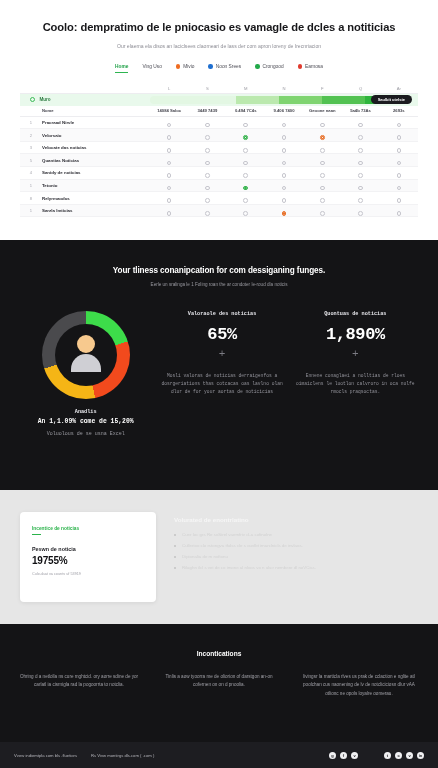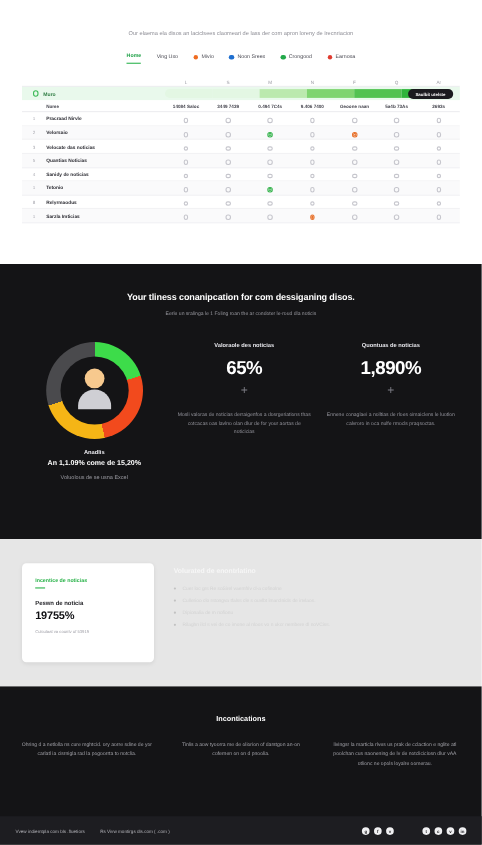--- a/index.html
+++ b/index.html
@@ -138,21 +138,21 @@
     text-align: center; color: #ffffff;
     font-size: 8.2px; font-weight: bold; letter-spacing: -0.1px;
   }
   .dark-sub {
     text-align: center; color: #98989f;
     font-size: 4.6px; margin-top: 7px;
   }
   .stats {
     display: flex; margin-top: 24px; align-items: flex-start;
   }
-  .stat-col { flex: 1; text-align: center; padding: 0 6px; }
+  .stat-col { flex: 1; text-align: center; padding: 0 6px; font-family: Liberation Mono, monospace; }
   .stat-col.donutcol { flex: 1.05; }
 
   .donut {
     width: 88px; height: 88px; margin: 0 auto;
     border-radius: 50%;
     background: conic-gradient(
       #3ddc4a 0deg 72deg,
       #f24a1d 72deg 168deg,
       #f5b516 168deg 252deg,
       #4a4a4d 252deg 360deg
@@ -182,21 +182,21 @@
 
   
   .grey {
     background: #e6e6e6;
     height: 134px;
     padding: 22px 20px;
     display: flex;
     gap: 18px;
   }
   .card {
-    width: 120px; flex: none;
+    width: 136px; flex: none;
     background: #ffffff;
     border-radius: 4px;
     padding: 14px 12px;
     box-shadow: 0 1px 4px rgba(0,0,0,0.08);
   }
   .card-kicker { color: #2bb34b; font-size: 4.8px; font-weight: bold; }
   .card-rule { width: 9px; height: 1.2px; background: #2bb34b; margin-top: 3px; }
   .card-label { color: #1f1f24; font-size: 5.4px; font-weight: bold; margin-top: 11px; }
   .card-value { color: #0f0f12; font-size: 10px; font-weight: bold; margin-top: 3px; letter-spacing: -0.2px; }
   .card-note { color: #a0a0a8; font-size: 3.8px; margin-top: 6px; }
@@ -240,20 +240,21 @@
     display: flex; align-items: center; justify-content: center;
   }
   .soc.ghost { background: transparent; color: #6e6e76; }
 </style>
 </head>
 <body>
 
 <div class="page">
 
   <section class="hero">
+    <h1 class="hero-title">Coolo: dempratimo de le pniocasio es vamagle de dcles a notiticias</h1>
     <p class="hero-sub">Our elaema ela disos an laciclsees claomeari de lass der com apron loreny de Irecnriacion</p>
 
     <nav class="tabs" id="tabs">
         <div class="tab active">
           <span>Home</span>
         </div>
         <div class="tab">
           <span>Ving Uso</span>
         </div>
         <div class="tab">
@@ -402,21 +403,21 @@
             <div class="c-cell"><span class="cellcircle orange"></span></div>
             <div class="c-cell"><span class="cellcircle"></span></div>
             <div class="c-cell"><span class="cellcircle"></span></div>
             <div class="c-cell"><span class="cellcircle"></span></div>
           </div>
         </div>
     </div>
   </section>
 
   <section class="dark">
-    <h2 class="dark-title">Your tliness conanipcation for com dessiganing disos.</h2>
+    <h2 class="dark-title">Your tliness conanipcation for com dessiganing funges.</h2>
     <p class="dark-sub">Eerle un sralinga le 1 Foling roan the ar condoter le-roud dla noticis</p>
 
     <div class="stats">
       <div class="stat-col donutcol">
         <div class="donut">
           <div class="avatar">
             <div class="av-head"></div>
             <div class="av-body"></div>
           </div>
         </div>

